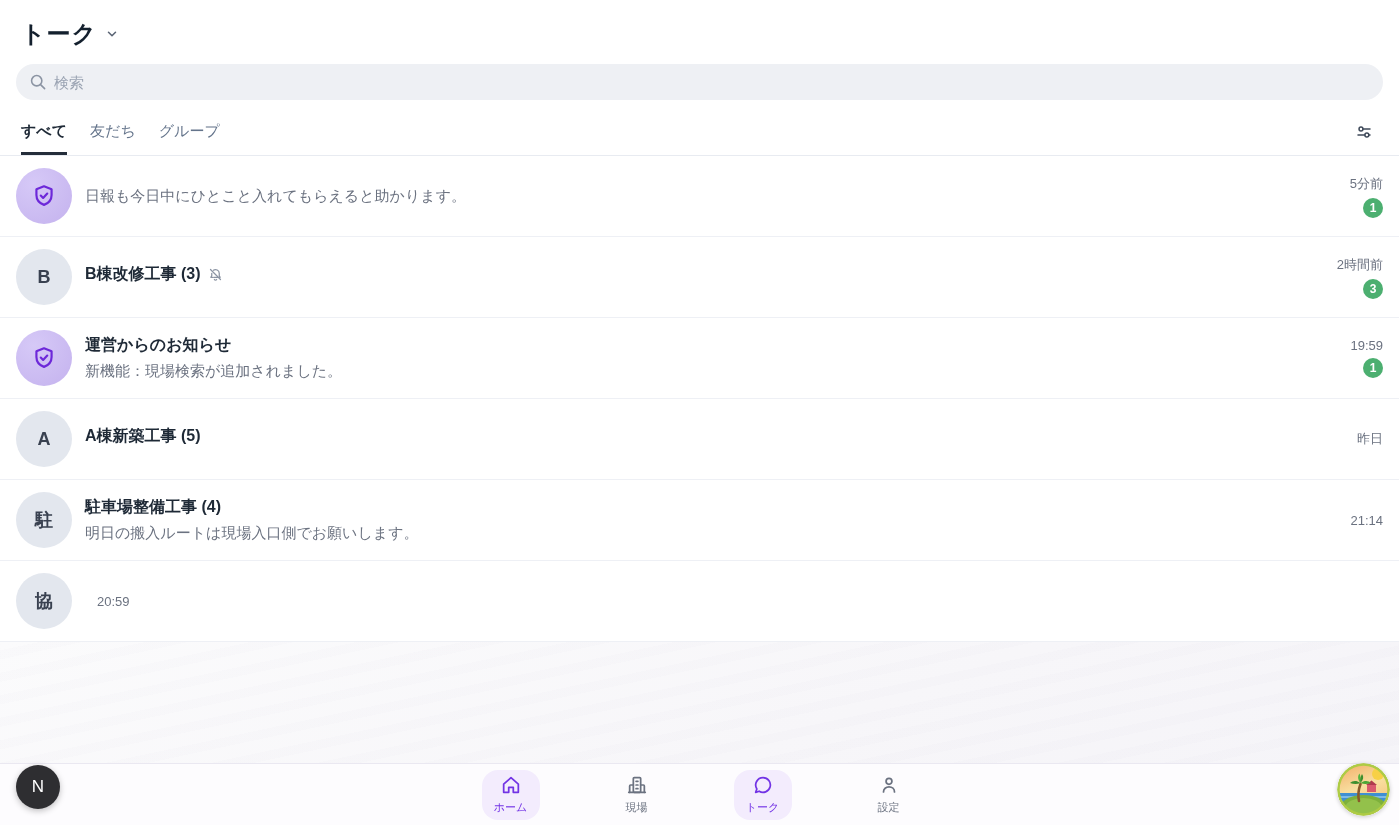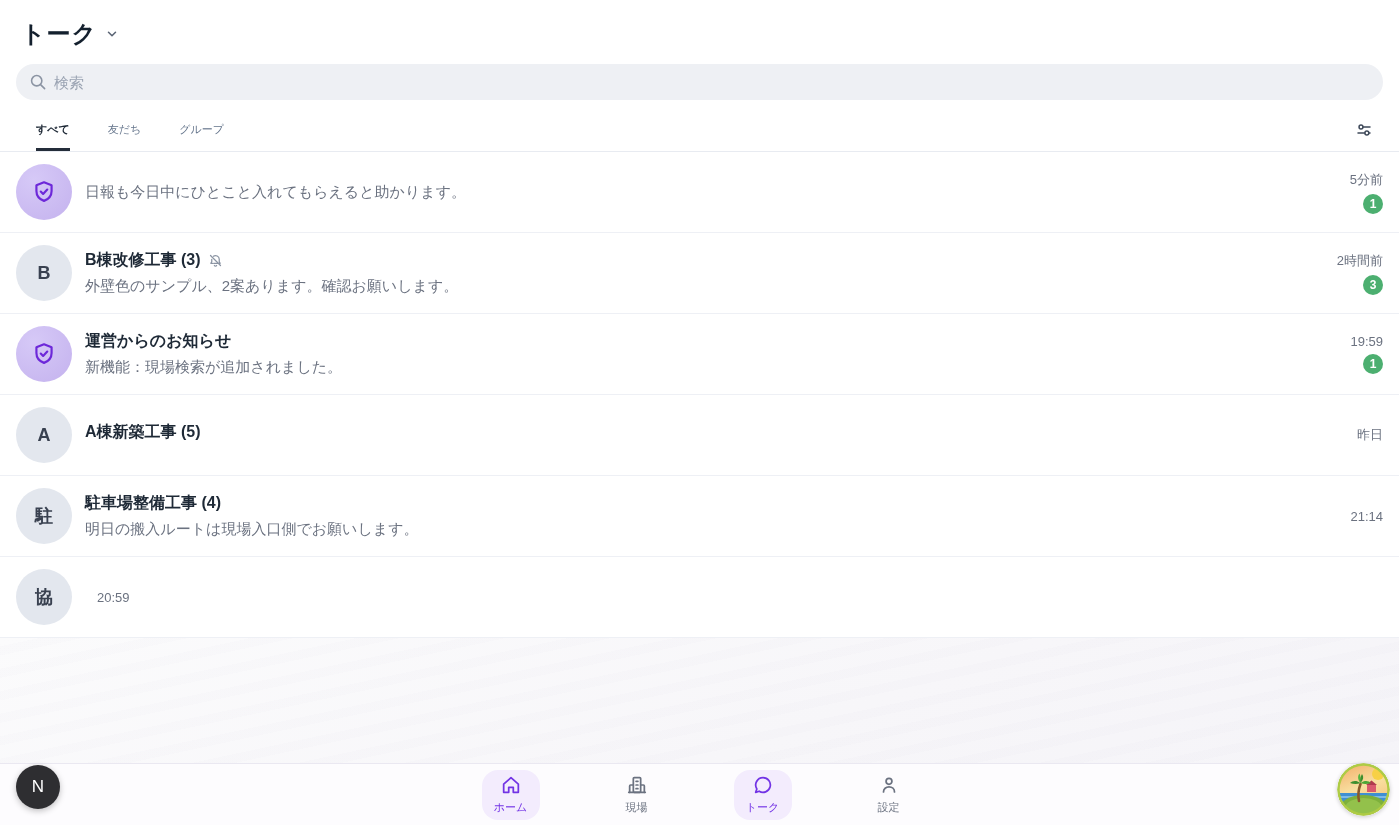--- a/index.html
+++ b/index.html
@@ -22,23 +22,22 @@
   }
   .search-input::placeholder { color:#9aa3b2; }
   .search-icon { position:absolute; left:12px; top:8px; color:#8b94a3; }
   
   .tabs-row {
     margin-top:16px; padding:0 24px 0 21px;
     display:flex; align-items:center; border-bottom:1px solid #e8ebf1;
   }
   .tab {
     background:none; border:none; font-family:inherit; cursor:pointer;
-    font-size:11px; color:#64748b; padding:6px 0 11px 0; margin-right:23px;
+    font-size:15px; color:#64748b; padding:6px 0 11px 0; margin-right:23px;
     border-bottom:3px solid transparent;
-    margin-left:15px;
   }
   .tab.active { color:#1e2936; font-weight:700; border-bottom-color:#242d3a; }
   .tabs-spacer { flex:1; }
   .filter-btn { background:none; border:none; cursor:pointer; color:#3f4a5a; display:flex; padding:2px; margin-bottom:8px; }
   
   .chat-row {
     display:flex; align-items:center; height:81px; padding:0 16px;
     border-bottom:1px solid #eef0f5; cursor:pointer; background:#fff;
   }
   .avatar {
@@ -159,21 +158,20 @@
         <span class="row-title">B棟改修工事 (3)</span>
         <span class="title-icon">
           <svg width="15" height="15" viewBox="0 0 24 24" fill="none" stroke="currentColor" stroke-width="2" stroke-linecap="round" stroke-linejoin="round">
               <path d="M8.6 5.2A6 6 0 0 1 18 10v4l1.5 2.5H9"></path>
               <path d="M6 10v4l-1.5 2.5h3"></path>
               <path d="M10.2 20a2 2 0 0 0 3.6 0"></path>
               <line x1="4" y1="4" x2="20" y2="20"></line>
             </svg>
         </span>
       </div>
-      <div class="row-sub">外壁色のサンプル、2案あります。確認お願いします。</div>
     </div>
     <div class="row-meta">
       <span class="time">2時間前</span>
       <span class="badge">3</span>
     </div>
   </div>
 
   <div class="chat-row">
     <div class="avatar purple">
       <svg width="26" height="26" viewBox="0 0 24 24" fill="none" stroke="currentColor" stroke-width="2" stroke-linecap="round" stroke-linejoin="round">

